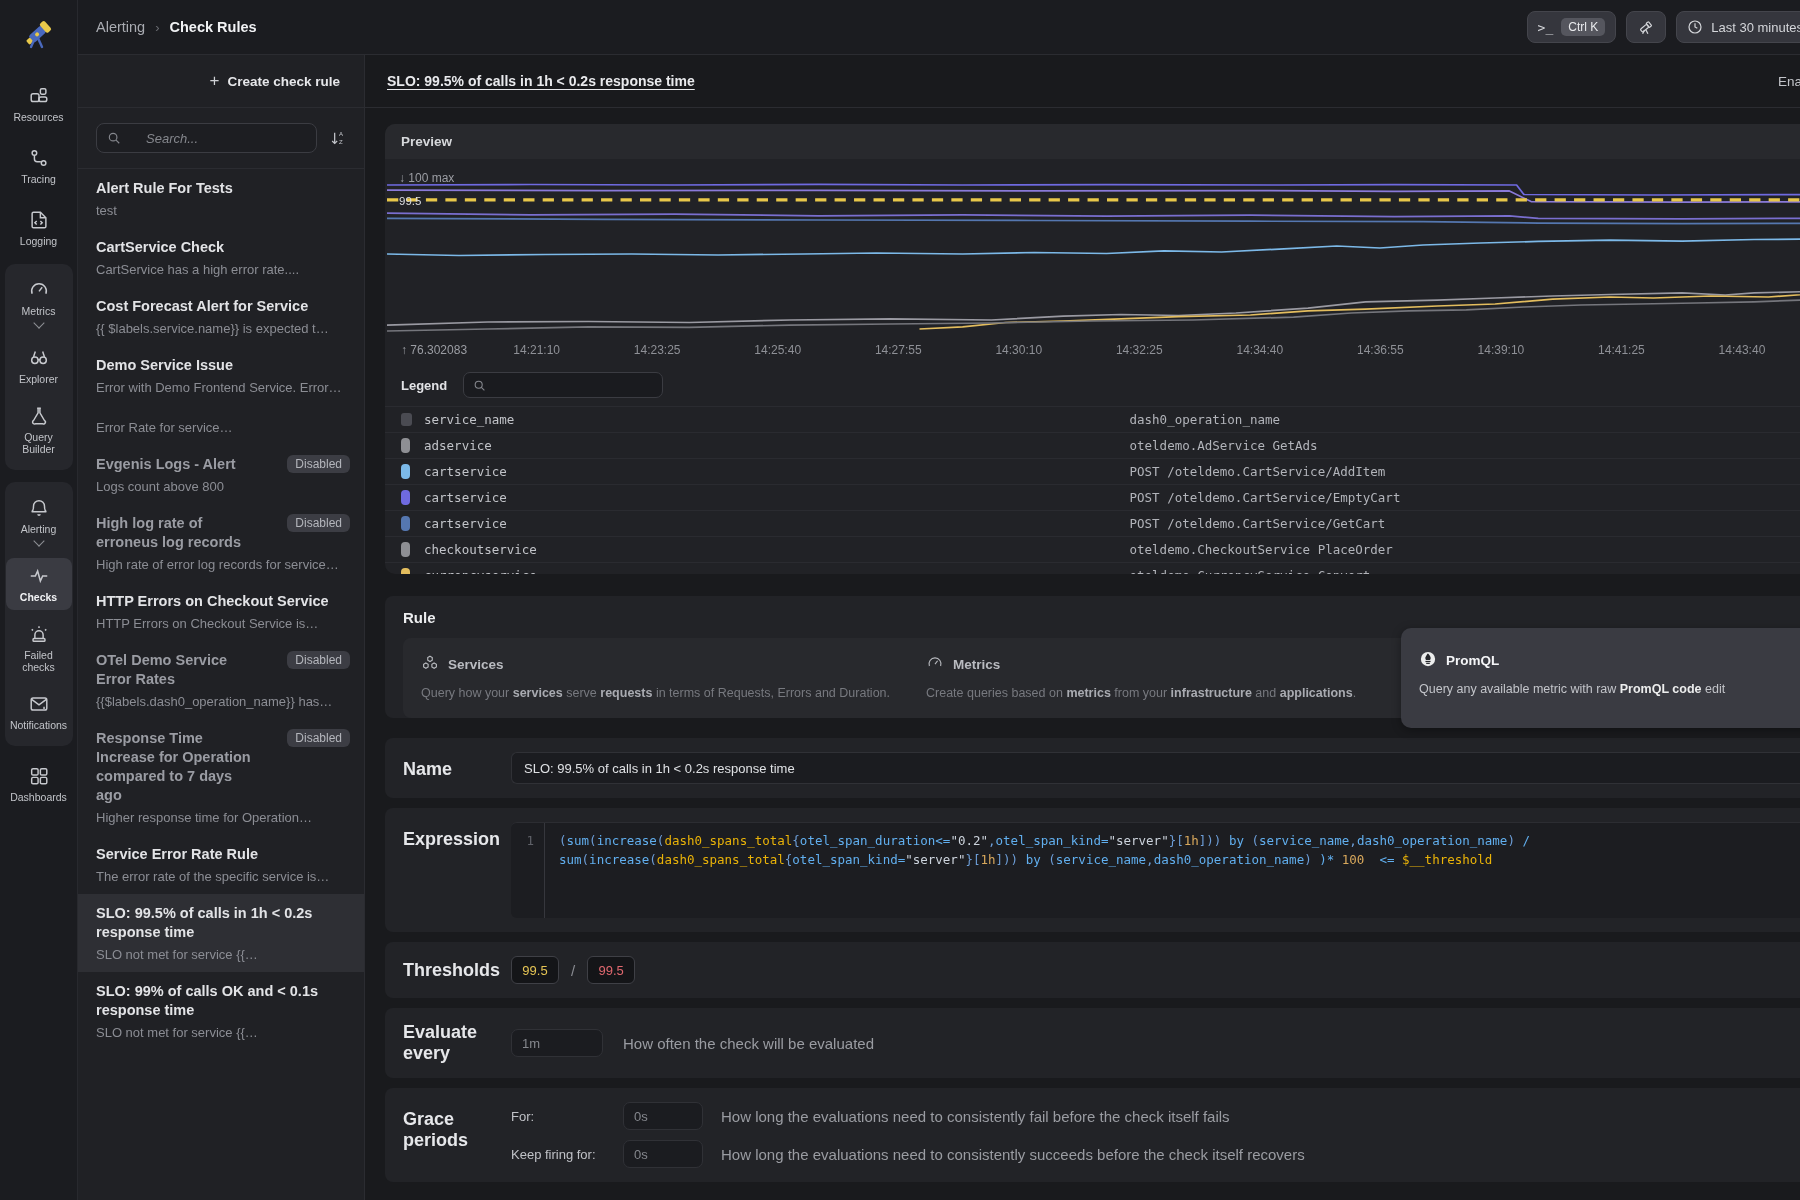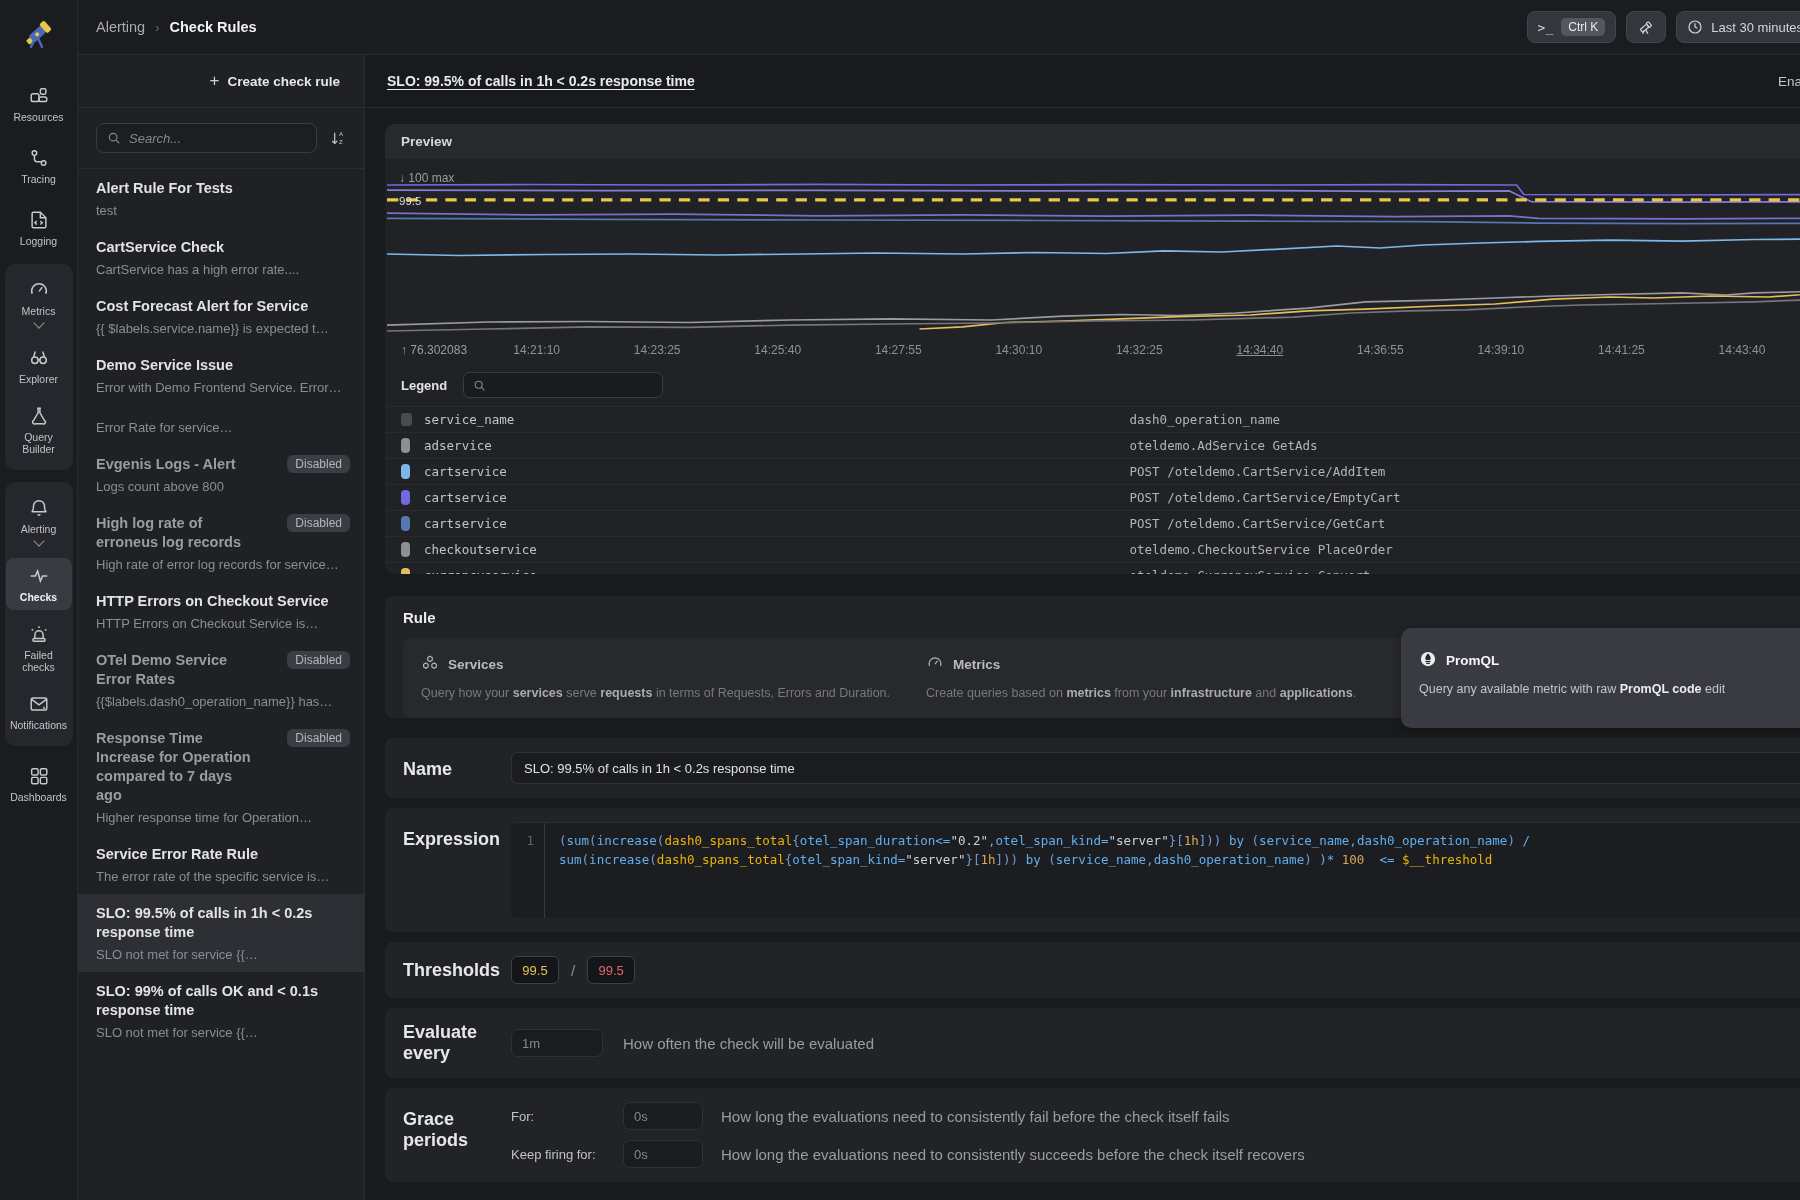--- a/index.html
+++ b/index.html
@@ -34,21 +34,21 @@
 
   .content-row { flex:1; display:flex; min-height:0; }
 
   
   .rules-panel { width:287px; background:#202125; border-right:1px solid #2b2c31; display:flex; flex-direction:column; flex-shrink:0; }
   .rules-header { height:53px; border-bottom:1px solid #2b2c31; display:flex; align-items:center; justify-content:flex-end; padding:0 24px; flex-shrink:0; }
   .create-btn { color:#e6e7ea; font-size:13.5px; font-weight:700; display:flex; align-items:center; gap:8px; cursor:pointer; }
   .create-btn .plus { font-weight:400; font-size:17px; color:#cfd1d5; }
   .search-row { padding:15px 18px; border-bottom:1px solid #2b2c31; display:flex; align-items:center; gap:12px; flex-shrink:0; }
   .search-box { flex:1; height:30px; border:1px solid #3b3c42; border-radius:8px; background:#1d1e22; display:flex; align-items:center; padding:0 10px; gap:8px; }
-  .search-box input { background:transparent; border:none; outline:none; color:#d7d9dd; font-size:13px; font-style:italic; width:100%; }
+  .search-box input { background:transparent; border:none; outline:none; color:#d7d9dd; font-size:13px; font-style:italic; width:100%;margin-left:17px; }
   .search-box input::placeholder { color:#85878d; }
   .rules-list { flex:1; overflow:hidden; }
   .rule-item { padding:10px 18px 9px 18px; cursor:pointer; position:relative; }
   .rule-item .ri-title { font-size:14.5px; font-weight:700; color:#e2e3e6; line-height:19px; }
   .rule-item .ri-desc { font-size:13px; color:#8b8d94; line-height:17px; margin-top:4px; }
   .rule-item.disabled .ri-title { color:#9a9ca3; }
   .rule-item.disabled .ri-title { max-width:165px; }
   .rule-item.selected { background:#2e2f34; }
   .ri-badge { position:absolute; top:10px; right:14px; background:#3c3d44; color:#b4b6bc; border-radius:6px; font-size:12px; padding:2px 8px; }
 
@@ -391,21 +391,21 @@
                   <line x1="0" x2="1405" y1="30.9" y2="30.9" stroke="#e8c74a" stroke-width="3.2" stroke-dasharray="11 8"></line>
                 </svg>
               <div class="axis-row" id="axis-row">
                 <span class="axis-min">↑ <span>76.302083</span></span>
               <span class="axis-tick" style="left: 10.4%;">14:21:10</span>
                   <span class="axis-tick" style="left: 18.776%;">14:23:25</span>
                   <span class="axis-tick" style="left: 27.152%;">14:25:40</span>
                   <span class="axis-tick" style="left: 35.528%;">14:27:55</span>
                   <span class="axis-tick" style="left: 43.904%;">14:30:10</span>
                   <span class="axis-tick" style="left: 52.28%;">14:32:25</span>
-                  <span class="axis-tick" style="left: 60.656%; text-decoration: underline;">14:34:40</span>
+                  <span class="axis-tick" style="left: 60.656%;">14:34:40</span>
                   <span class="axis-tick" style="left: 69.032%;">14:36:55</span>
                   <span class="axis-tick" style="left: 77.408%;">14:39:10</span>
                   <span class="axis-tick" style="left: 85.784%;">14:41:25</span>
                   <span class="axis-tick" style="left: 94.16%;">14:43:40</span>
                 </div>
             </div>
             <div class="legend-bar">
               <span class="legend-label">Legend</span>
               <div class="legend-search">
                 <svg class="mag" width="13" height="13" viewBox="0 0 24 24" fill="none" stroke="#85878d" stroke-width="2">

